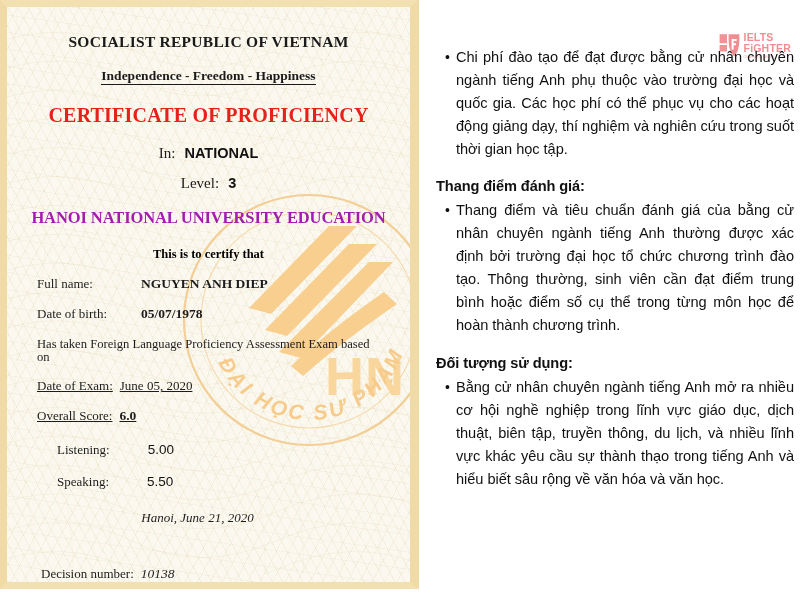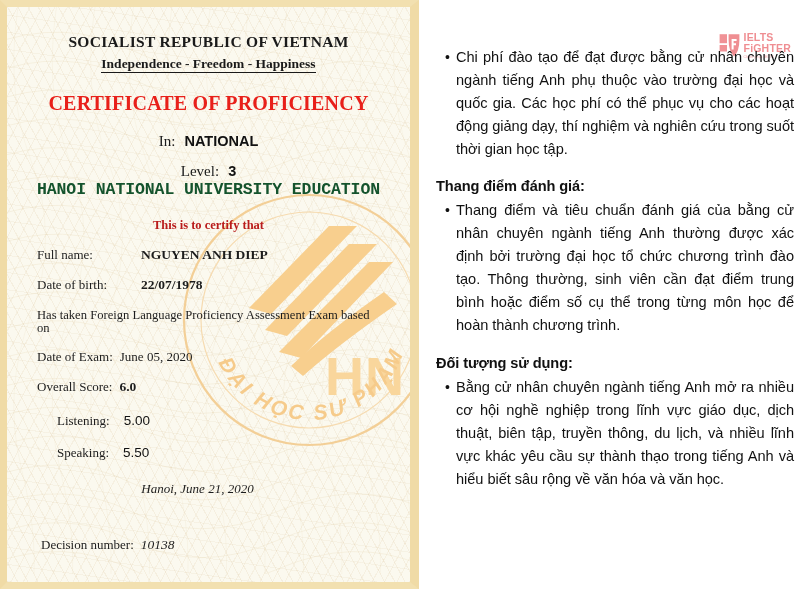--- a/index.html
+++ b/index.html
@@ -52,49 +52,49 @@
   }
 
   .l-head1 {
     text-align: center; font-family: "Liberation Serif", serif;
     font-weight: bold; font-size: 15.5px; letter-spacing: .3px;
     color: #1a1a1a; margin-top: 26px;
   }
   .l-head2 {
     text-align: center; font-family: "Liberation Serif", serif;
     font-weight: bold; font-size: 13.5px; color: #1a1a1a;
-    margin-top: 5px;
+    margin-top: 17px;
   }
   .l-head2 span { border-bottom: 1.4px solid #1a1a1a; padding-bottom: 1px; }
 
   .l-title {
     text-align: center; font-family: "Liberation Serif", serif;
     font-weight: bold; font-size: 20px; color: #e8201a;
     margin-top: 20px; letter-spacing: .2px;
   }
 
   .kv-center { text-align: center; margin-top: 17px; }
   .kv-center .k {
     font-family: "Liberation Serif", serif; font-size: 15px; color: #1a1a1a;
   }
   .kv-center .v {
     font-family: "Liberation Sans", sans-serif; font-weight: bold;
     font-size: 14.5px; color: #111; margin-left: 9px;
   }
   .kv-lvl { margin-top: 12px; }
 
   .l-univ {
-    text-align: center; font-family: Liberation Mono, monospace;
-    font-weight: bold; font-size: 16.5px; color: #14532d;
-    letter-spacing: -.1px;
+    text-align: center; font-family: Liberation Serif, serif;
+    font-weight: bold; font-size: 16.5px; color: #a21caf;
+    margin-top: 16px; letter-spacing: -.1px;
   }
 
   .l-certify {
     text-align: center; font-family: "Liberation Serif", serif;
-    font-weight: bold; font-size: 12.5px; color: #b91c1c;
+    font-weight: bold; font-size: 12.5px; color: #000000;
     margin-top: 19px;
   }
 
   .row {
     display: flex; align-items: baseline;
     margin-top: 14px; padding-left: 20px;
     font-family: "Liberation Serif", serif; font-size: 13px; color: #1c1c1c;
   }
   .row .lab { width: 104px; flex: none; }
   .row .val-b {
@@ -104,29 +104,29 @@
   .para {
     padding-left: 20px; padding-right: 16px;
     font-family: "Liberation Serif", serif; font-size: 12.6px;
     color: #1c1c1c; line-height: 1.05; margin-top: 16px;
   }
   .para.p2 { margin-top: 14px; }
 
   .rowflat {
     display: flex; align-items: flex-start; gap: 7px;
     margin-top: 14px; padding-left: 20px;
-    font-family: "Liberation Serif", serif; font-size: 13px; color: #1c1c1c;
+    font-family: "Liberation Serif", serif; font-size: 13px; color: #1c1c1c; text-decoration: underline;
   }
   .rowflat .bold { font-weight: bold; font-size: 13.5px; }
 
   .scores { margin-top: 18px; padding: 0 22px 0 40px; }
   .score-line { display: flex; margin-top: 0; }
   .score-line + .score-line { margin-top: 16px; }
   .score-cell { display: flex; align-items: baseline; }
-  .score-cell.left { width: 205px; flex: none; }
+  .score-cell.left { width: 205px; flex: none; gap: 24px; }
   .score-cell .sk {
     font-family: "Liberation Serif", serif; font-size: 13px; color: #1c1c1c;
   }
   .score-cell .sv {
     font-family: "Liberation Sans", sans-serif; font-size: 13.5px; color: #111;
     margin-left: 14px;
   }
 
   .l-place {
     text-align: center; font-family: "Liberation Serif", serif;
@@ -272,21 +272,21 @@
 
       <div class="l-certify">This is to certify that</div>
 
       <div class="row">
         <span class="lab">Full name:</span>
         <span class="val-b">NGUYEN ANH DIEP</span>
       </div>
 
       <div class="row">
         <span class="lab">Date of birth:</span>
-        <span class="val-b">22/07/1978</span>
+        <span class="val-b">05/07/1978</span>
       </div>
 
       <div class="para">Has taken Foreign Language Proficiency Assessment Exam based on</div>
 
       <div class="rowflat">
         <span>Date of Exam:</span>
         <span>June 05, 2020</span>
       </div>
 
       <div class="rowflat">

